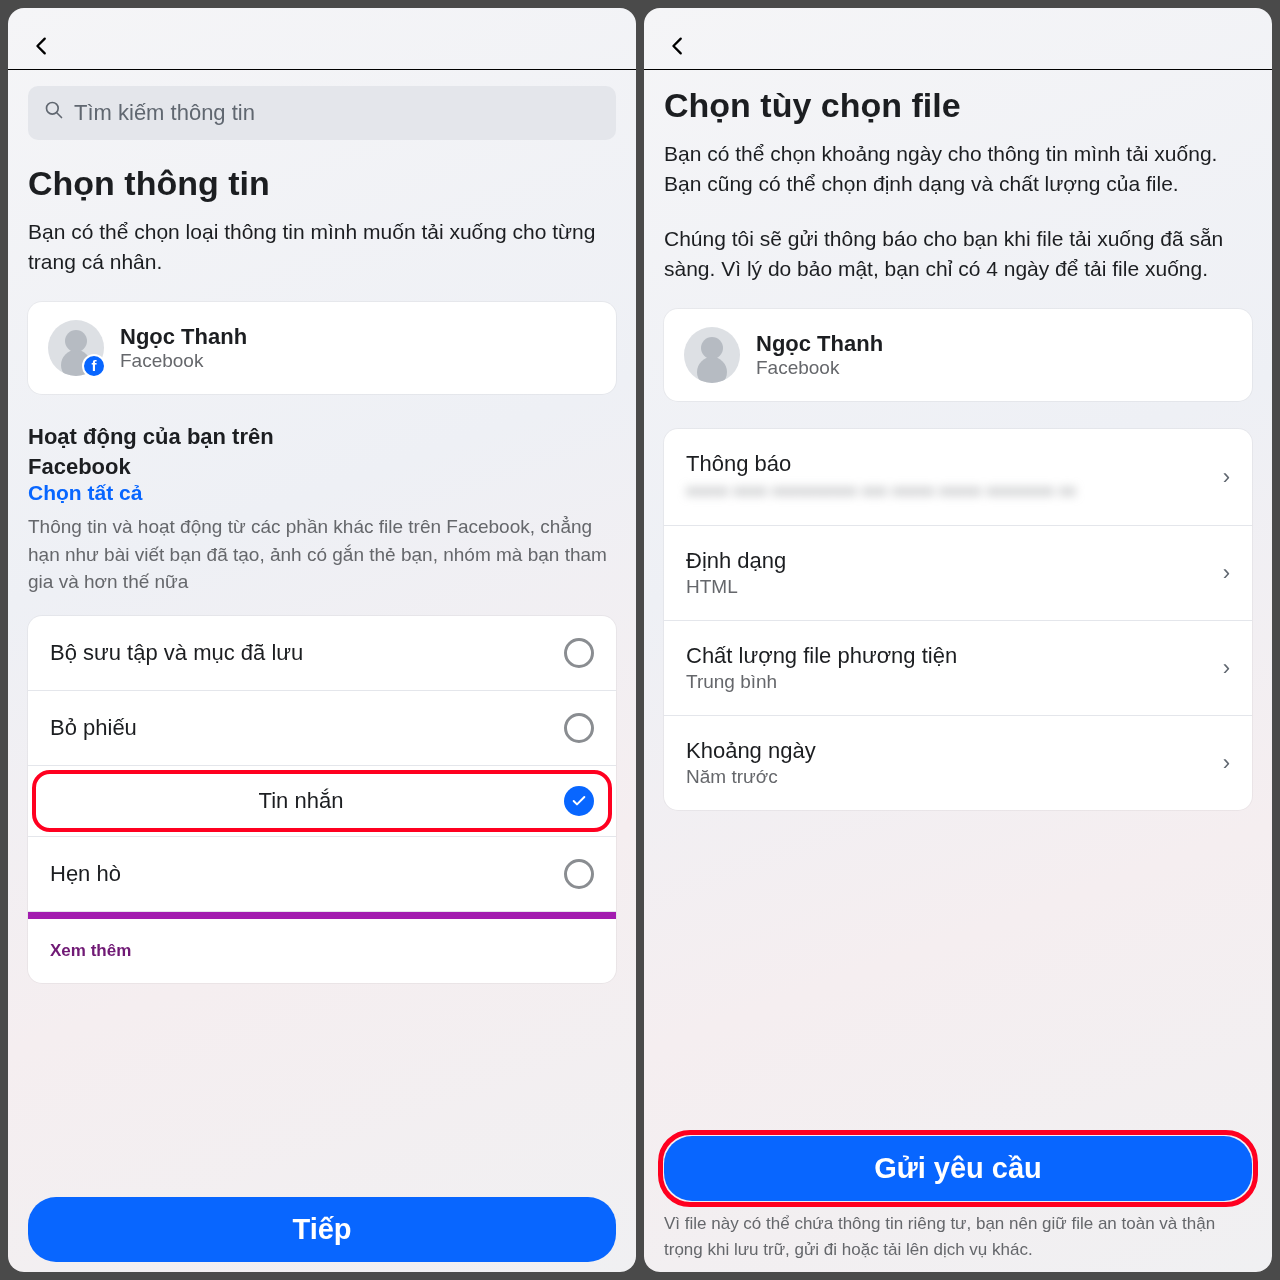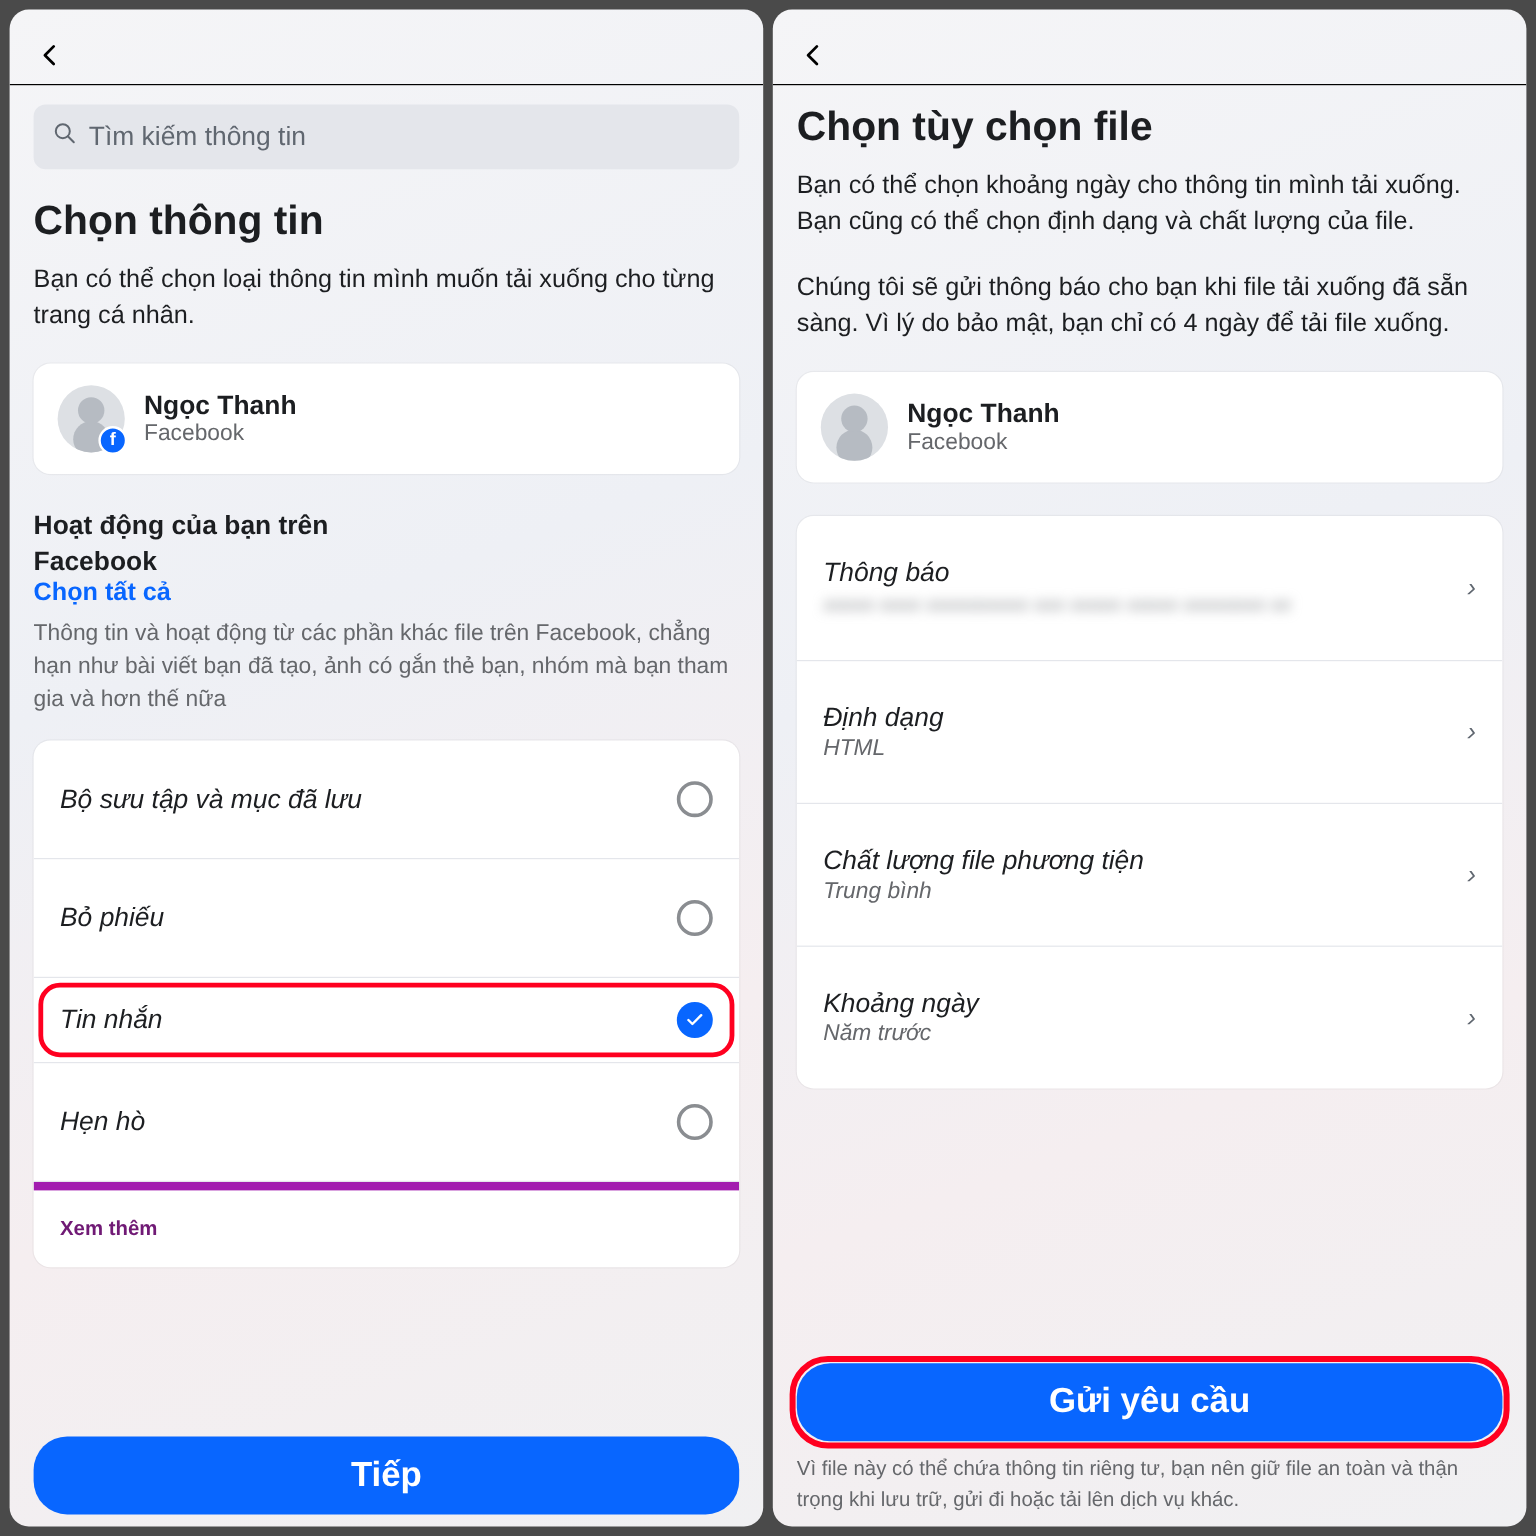--- a/index.html
+++ b/index.html
@@ -89,25 +89,24 @@
   .activity-head { display: flex; justify-content: space-between; align-items: flex-start; margin-bottom: 8px; flex-direction: column; }
   .activity-title { font-size: 22px; font-weight: 700; color: #1c1e21; line-height: 1.35; max-width: 330px; }
   .select-all { font-size: 21px; color: #0866ff; font-weight: 600; cursor: pointer; white-space: nowrap; }
   .activity-desc { font-size: 19px; color: #65676b; line-height: 1.45; margin-bottom: 20px; }
   .list-card {
     background: #fff; border-radius: 14px; overflow: hidden;
     box-shadow: 0 0 0 1px rgba(0,0,0,0.04);
   }
   .list-item {
     display: flex; align-items: center; justify-content: space-between;
-    padding: 34px 22px;
+    padding: 22px 22px;
     border-bottom: 1px solid #e4e6eb;
     cursor: pointer;
     position: relative;
-    font-style: italic;
   }
   .list-item:last-child { border-bottom: none; }
   .item-text { flex: 1; padding-right: 12px; }
   .item-title { font-size: 22px; color: #1c1e21; font-weight: 500; }
   .item-sub { font-size: 19px; color: #65676b; margin-top: 2px; }
   .radio {
     width: 30px; height: 30px; border-radius: 50%;
     border: 3px solid #8a8d91; flex-shrink: 0;
   }
   .check-on {
@@ -198,21 +197,21 @@
             <div class="item-title">Bộ sưu tập và mục đã lưu</div>
           </div>
         <div class="radio"></div>
       </div>
       <div class="list-item">
         <div class="item-text">
             <div class="item-title">Bỏ phiếu</div>
           </div>
         <div class="radio"></div>
       </div>
-      <div class="list-item" style="padding-top:20px;padding-bottom:20px;">
+      <div class="list-item" style="padding-top:20px;padding-bottom:20px;text-align:center;">
         <div class="highlight-ring"></div>
         <div class="item-text">
           <div class="item-title">Tin nhắn</div>
         </div>
         <div class="check-on">
           <svg viewBox="0 0 24 24">
               <path d="M4 12 L9 17 L20 6" stroke="#fff" stroke-width="3" fill="none" stroke-linecap="round" stroke-linejoin="round"></path>
             </svg>
         </div>
       </div>

